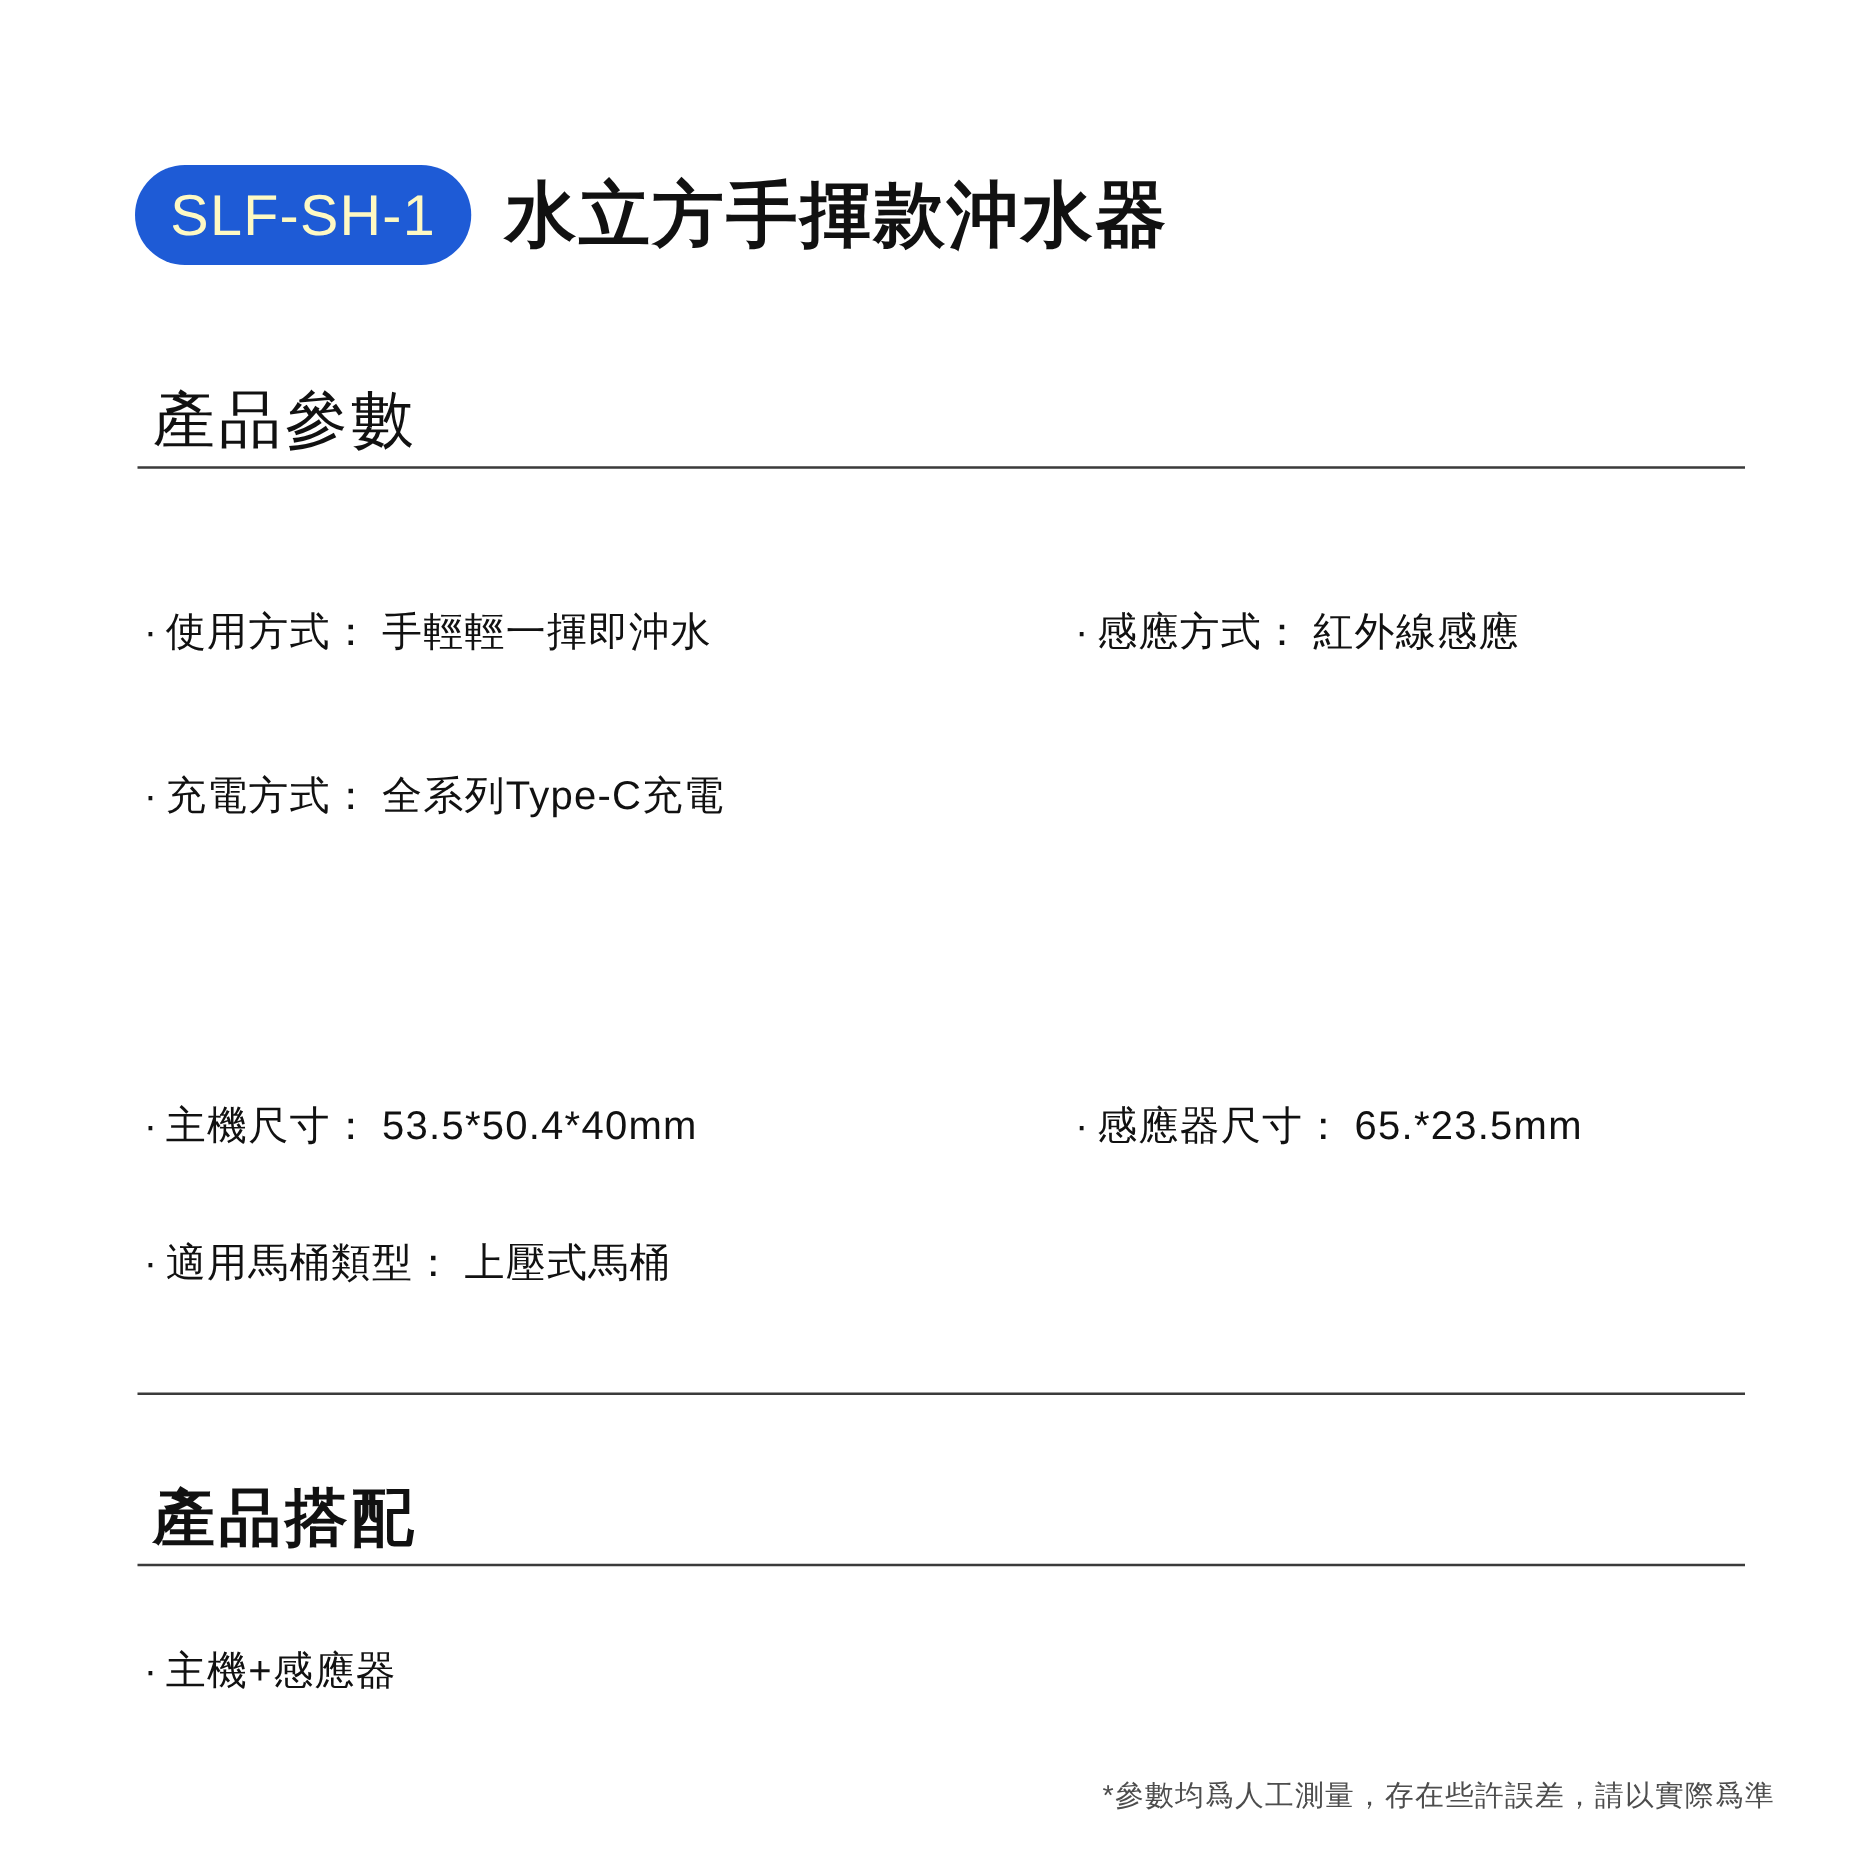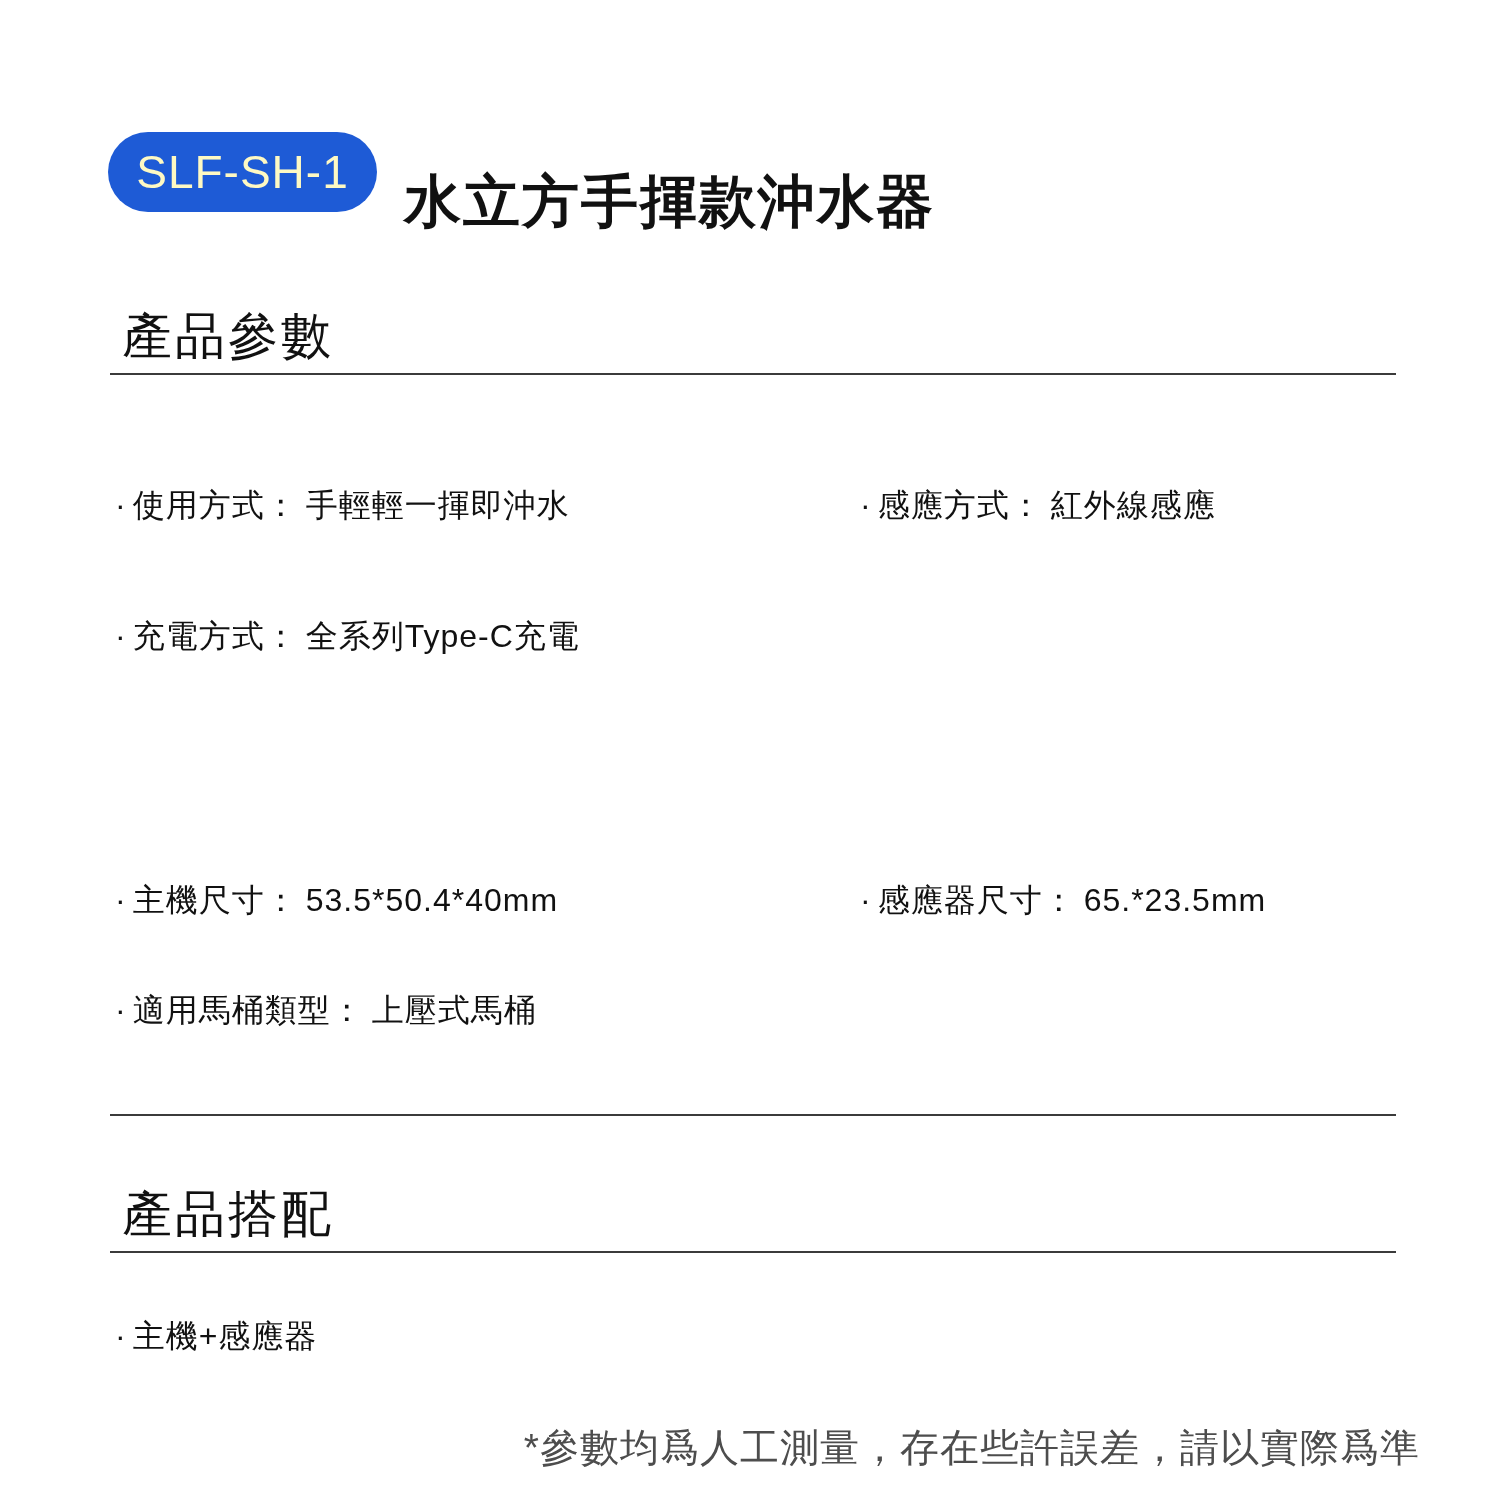--- a/index.html
+++ b/index.html
@@ -17,31 +17,30 @@
     width:269px;height:80px;border-radius:40px;
     background:#1e5bd6;color:#fef9c3;
     display:flex;align-items:center;justify-content:center;
     font-size:46px;font-weight:500;letter-spacing:1px;
   }
   .title{
     position:absolute;left:404px;top:132px;height:80px;
     display:flex;align-items:center;
     font-size:57px;font-weight:600;letter-spacing:2px;
     white-space:nowrap;
-    margin-top:30px;
   }
   
   .sec-heading{
     position:absolute;
     font-size:50px;font-weight:500;letter-spacing:3px;
     white-space:nowrap;
     margin-left:15px;
   }
   #h-params{left:107px;top:303px;}
-  #h-pairing{left:107px;top:1181px;}
+  #h-pairing{left:107px;top:1181px;font-weight:bold;}
   .rule{
     position:absolute;left:110px;width:1286px;height:2px;
     background:#3b3b3b;
   }
   #rule-params{top:373px;}
   #rule-mid{top:1114px;}
   #rule-pairing{top:1251px;}
   
   .spec{
     position:absolute;
@@ -54,21 +53,21 @@
   .pos-r1r{top:481px;left:860px;}
   .pos-r2l{top:612px;left:115px;}
   .pos-r2r{top:612px;left:860px;}
   .pos-r3l{top:876px;left:115px;}
   .pos-r3r{top:876px;left:860px;}
   .pos-r4l{top:986px;left:115px;}
   .pos-item{top:1312px;left:115px;}
   
   .footnote{
     position:absolute;right:80px;top:1421px;
-    font-size:39px;color:#4d4d4d;letter-spacing:1px;
+    font-size:23px;color:#4d4d4d;letter-spacing:1px;
     white-space:nowrap;
   }
 </style>
 </head>
 <body>
 
 <div class="page">
 
   <div class="badge" style="background: rgb(30, 91, 214);">SLF-SH-1</div>
   <div class="title">水立方手揮款沖水器</div>

